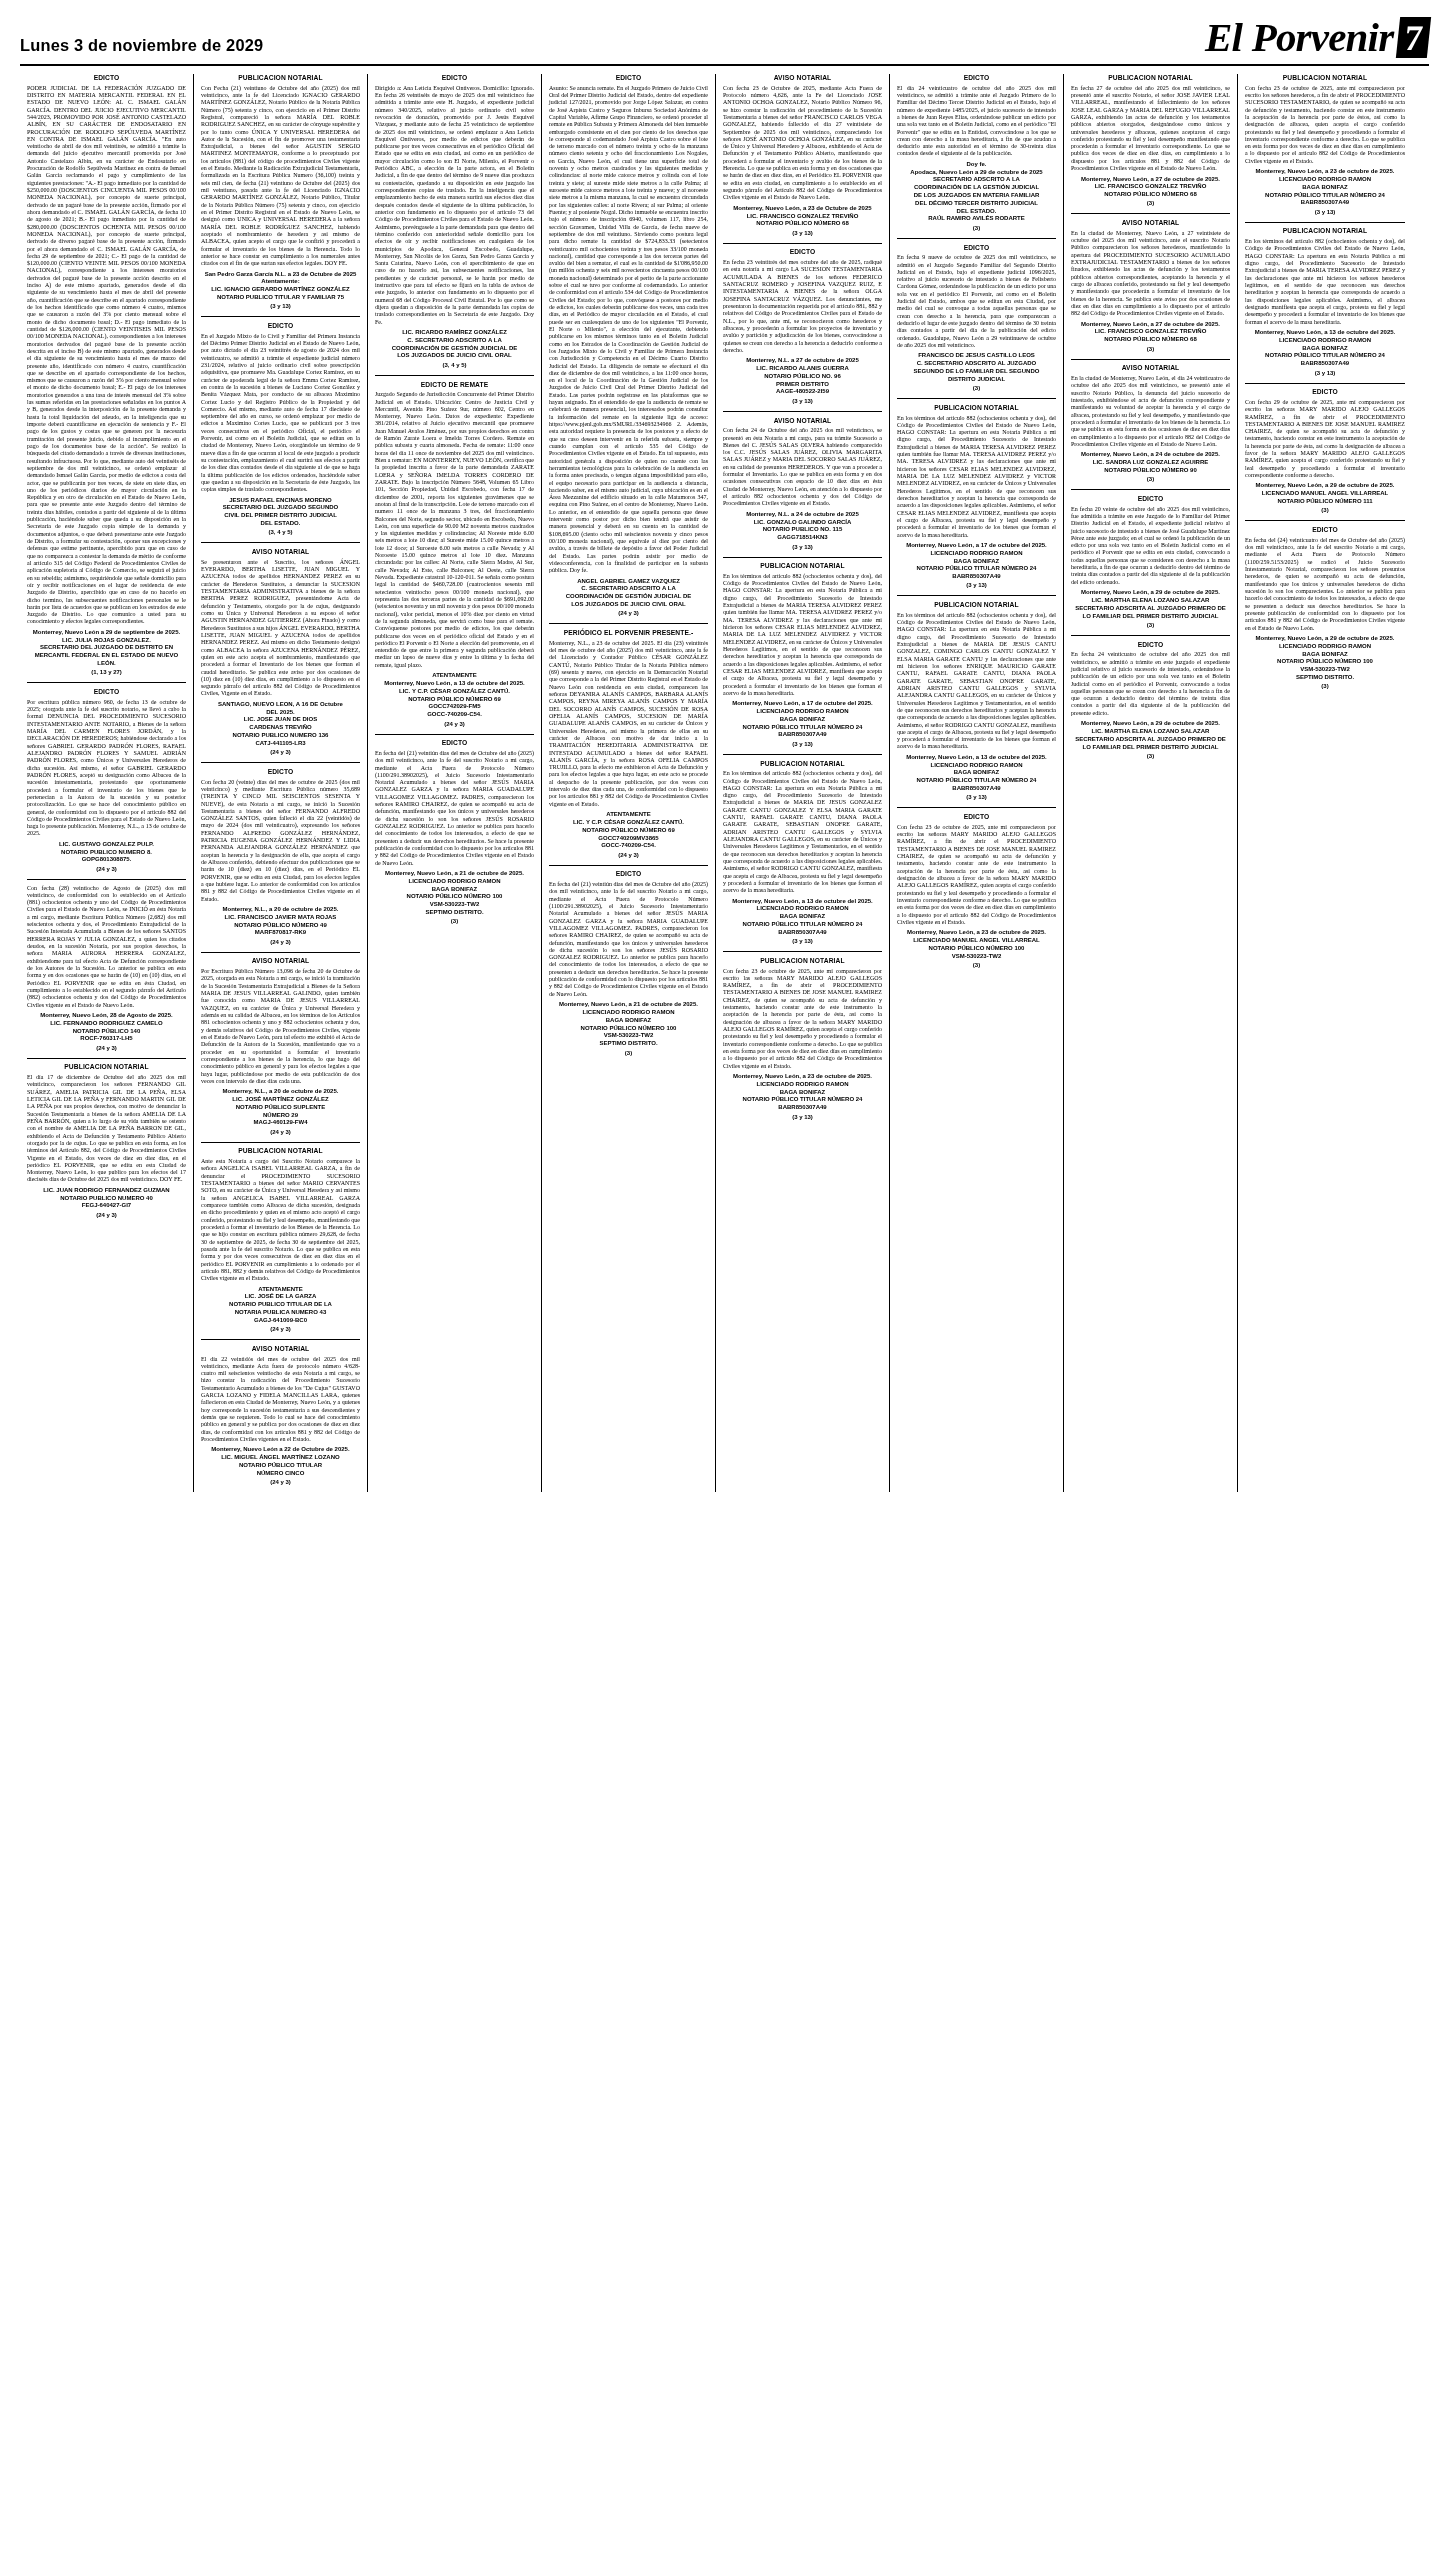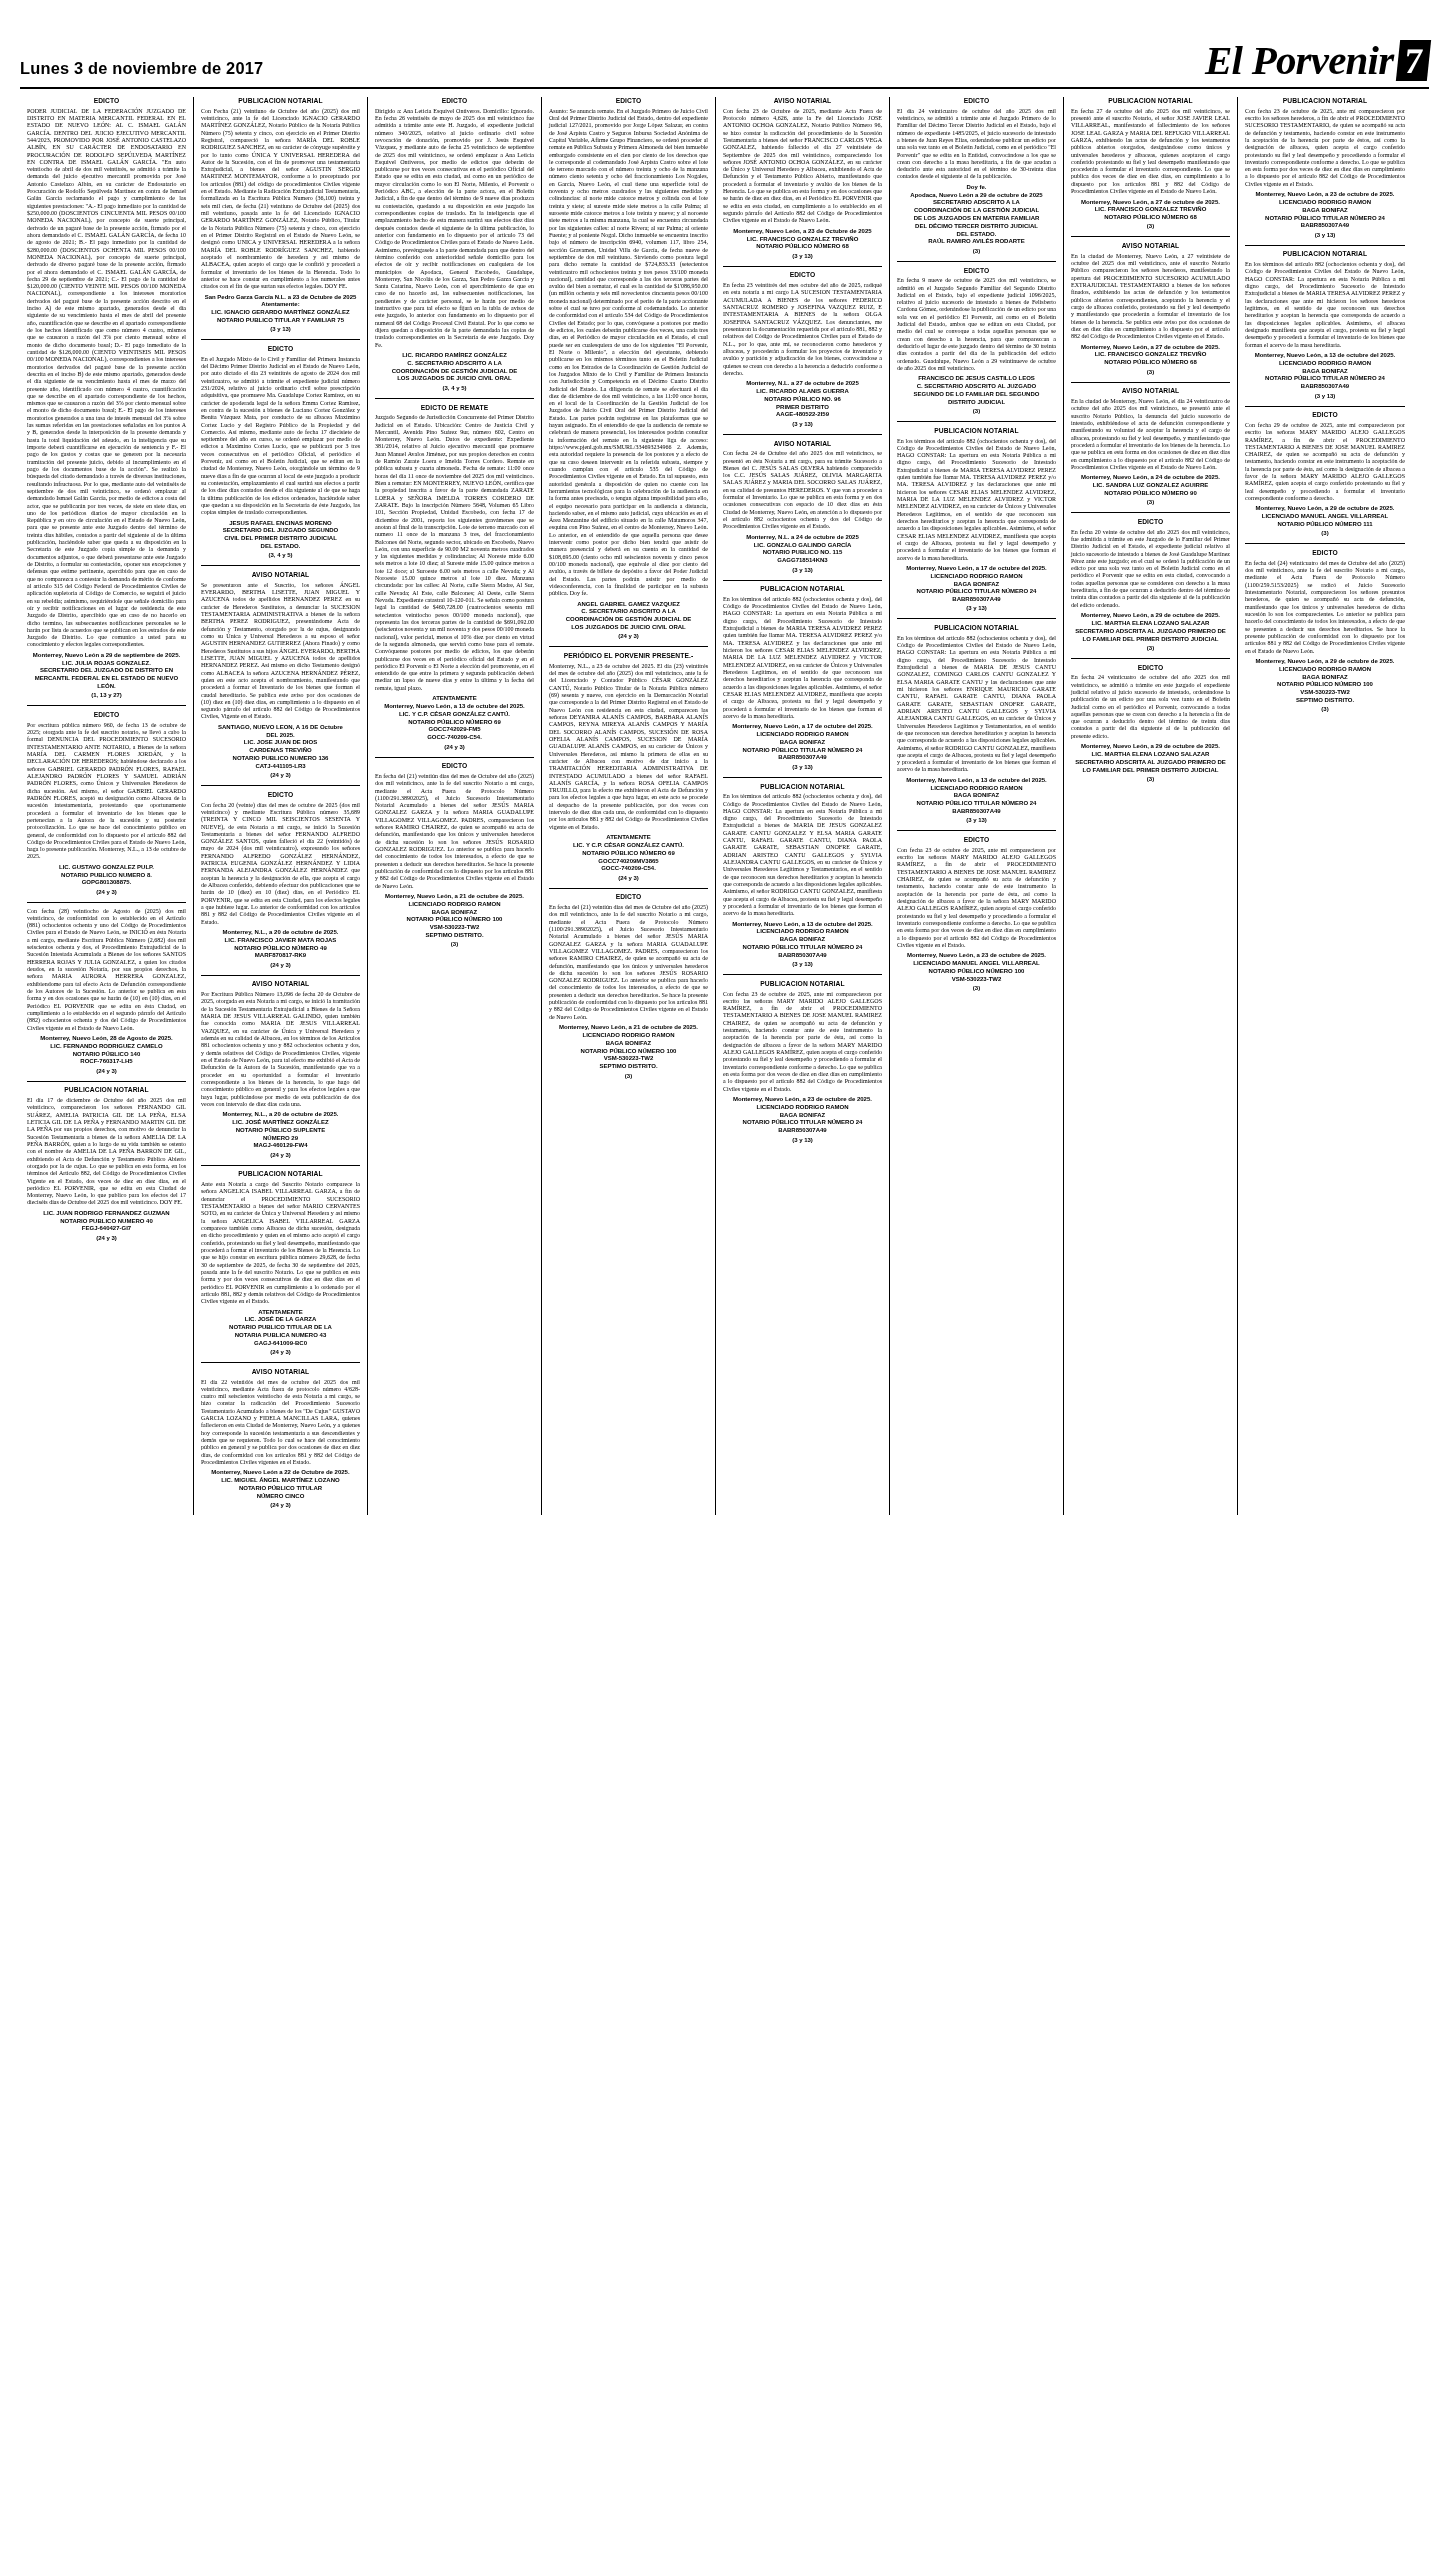--- a/index.html
+++ b/index.html
@@ -32,21 +32,20 @@
     font-family: "Liberation Sans", sans-serif;
     font-size: 16.4px;
     font-weight: bold;
     letter-spacing: 0.2px;
     padding-bottom: 3.1px;
   }
   .logo-wrap {
     display: flex;
     align-items: center;
     gap: 4.7px;
-    margin-top: 23px;
   }
   .logo-text {
     font-family: "Liberation Serif", serif;
     font-style: italic;
     font-weight: bold;
     font-size: 41px;
     letter-spacing: -0.8px;
     line-height: 1;
   }
   .logo-mark {
@@ -120,21 +119,21 @@
     border-top: 0.8px solid #000;
     margin: 4.7px 0 4.7px 0;
   }
 </style>
 </head>
 <body>
 
 <div class="page">
 
   <div class="masthead">
-    <div class="masthead-date">Lunes 3 de noviembre de 2017</div>
+    <div class="masthead-date">Lunes 3 de noviembre de 2029</div>
     <div class="logo-wrap">
       <div class="logo-text">El Porvenir</div>
       <div class="logo-mark">7</div>
     </div>
   </div>
 
   <div class="columns" id="columns">
       <div class="col">
         <div class="notice">
           <div class="notice-title">EDICTO</div>

